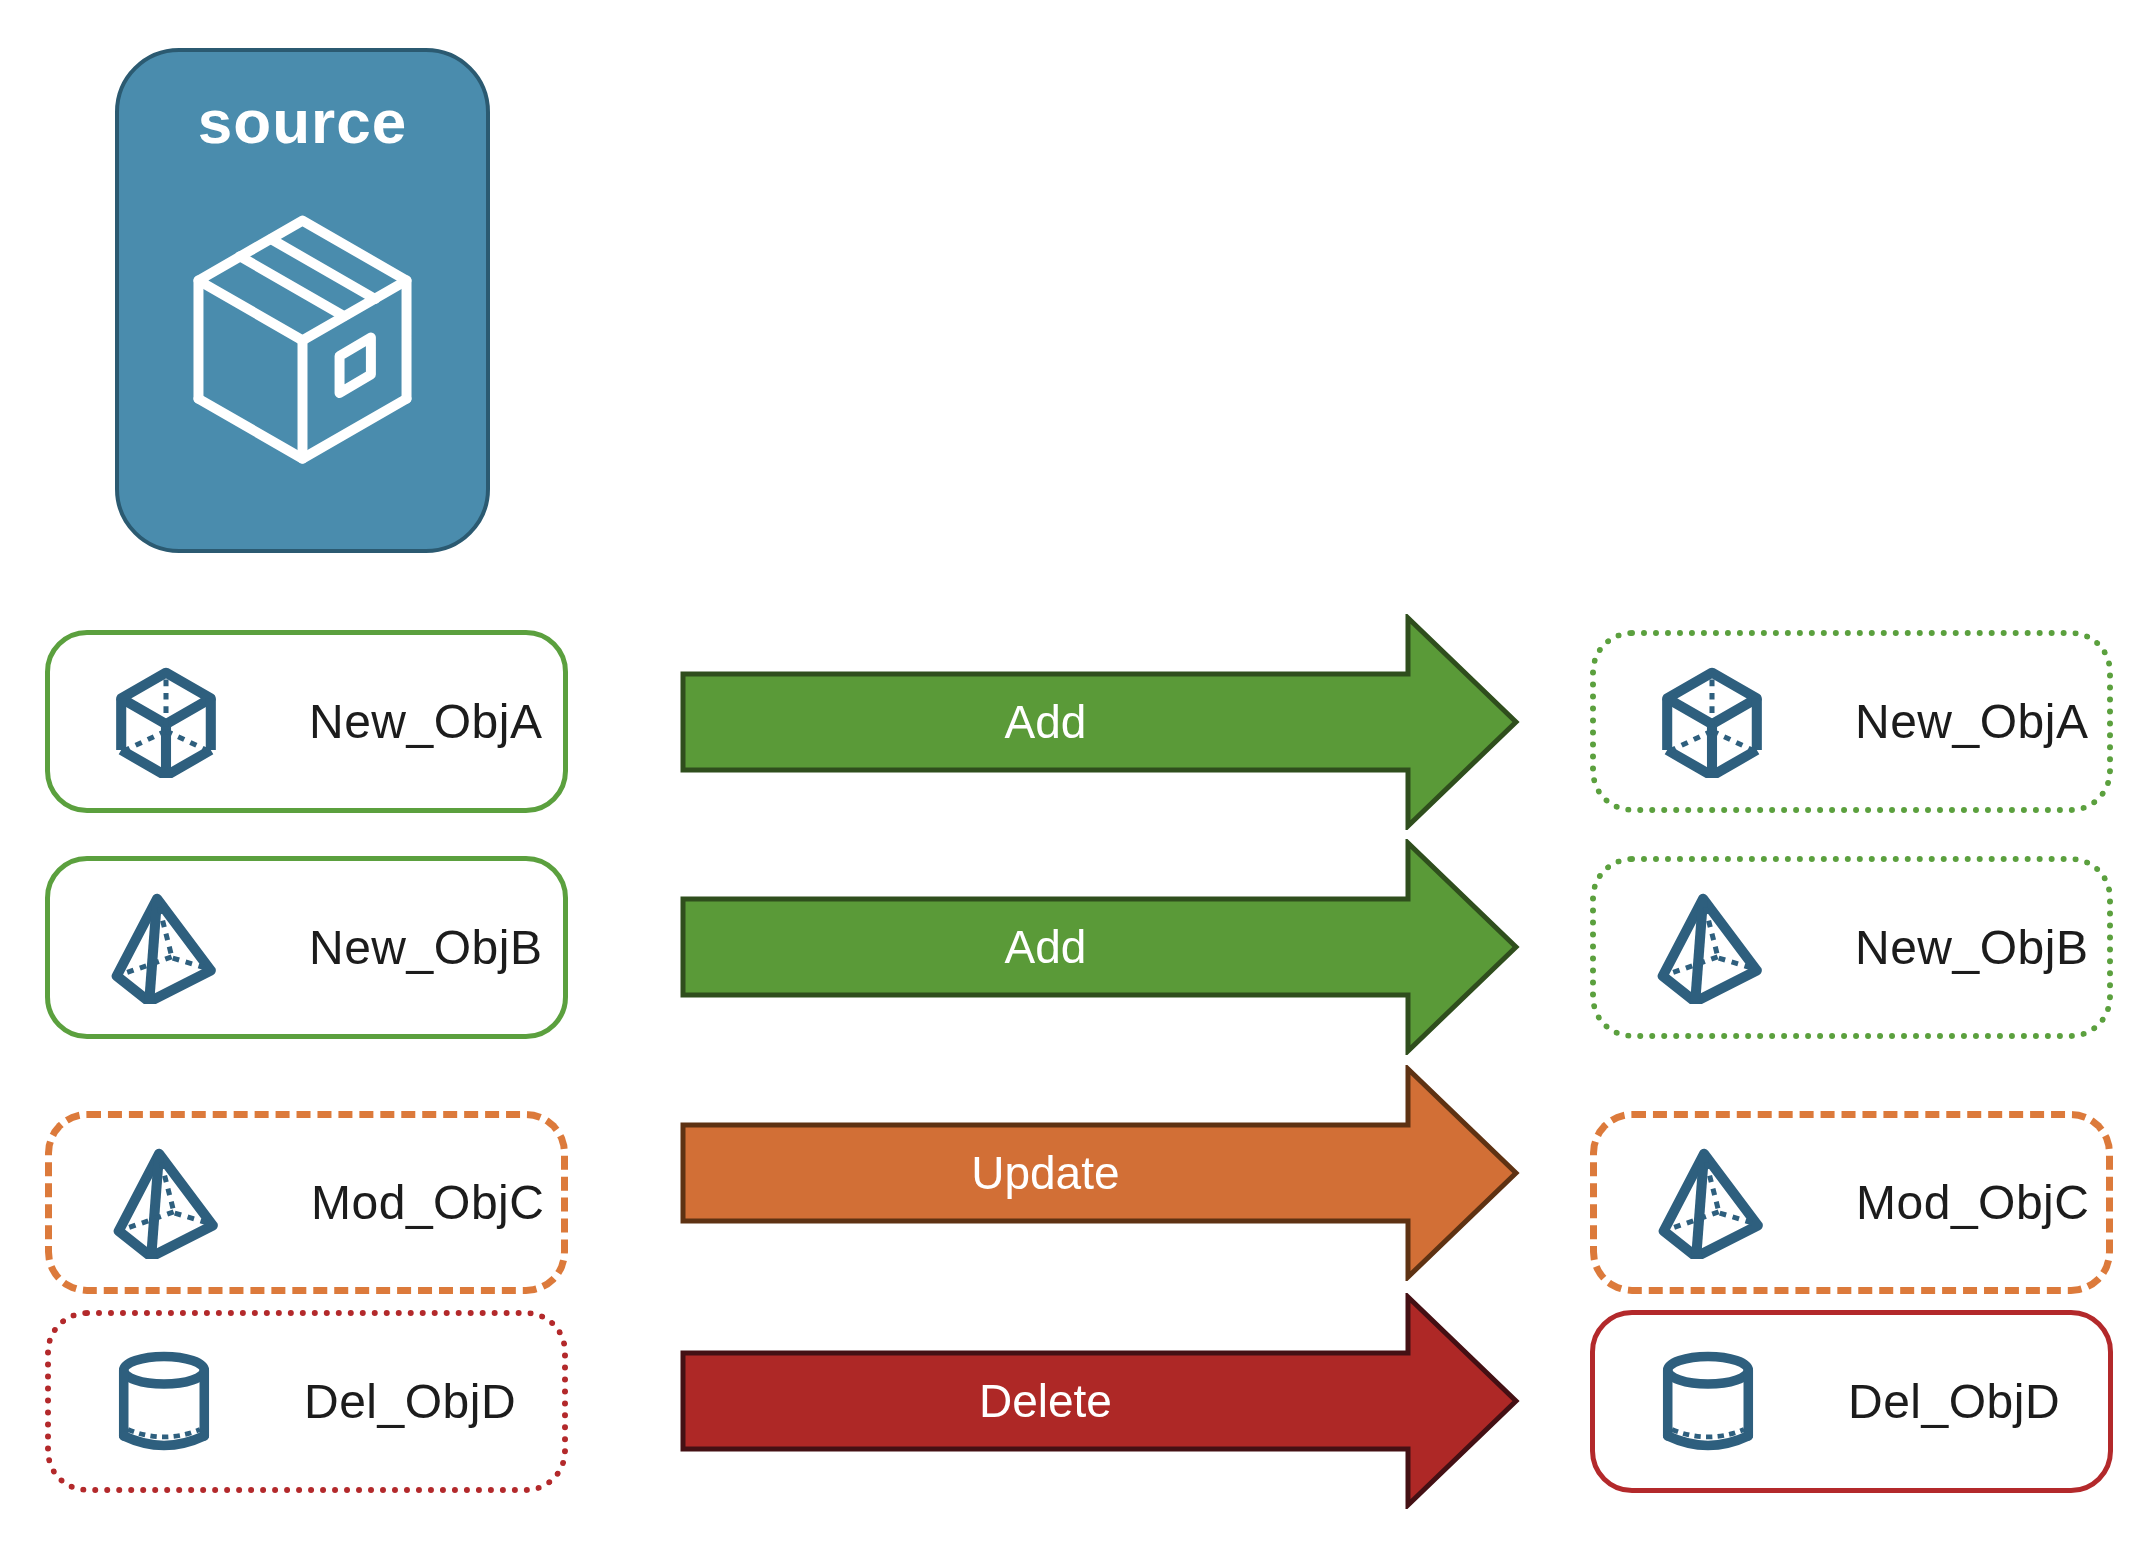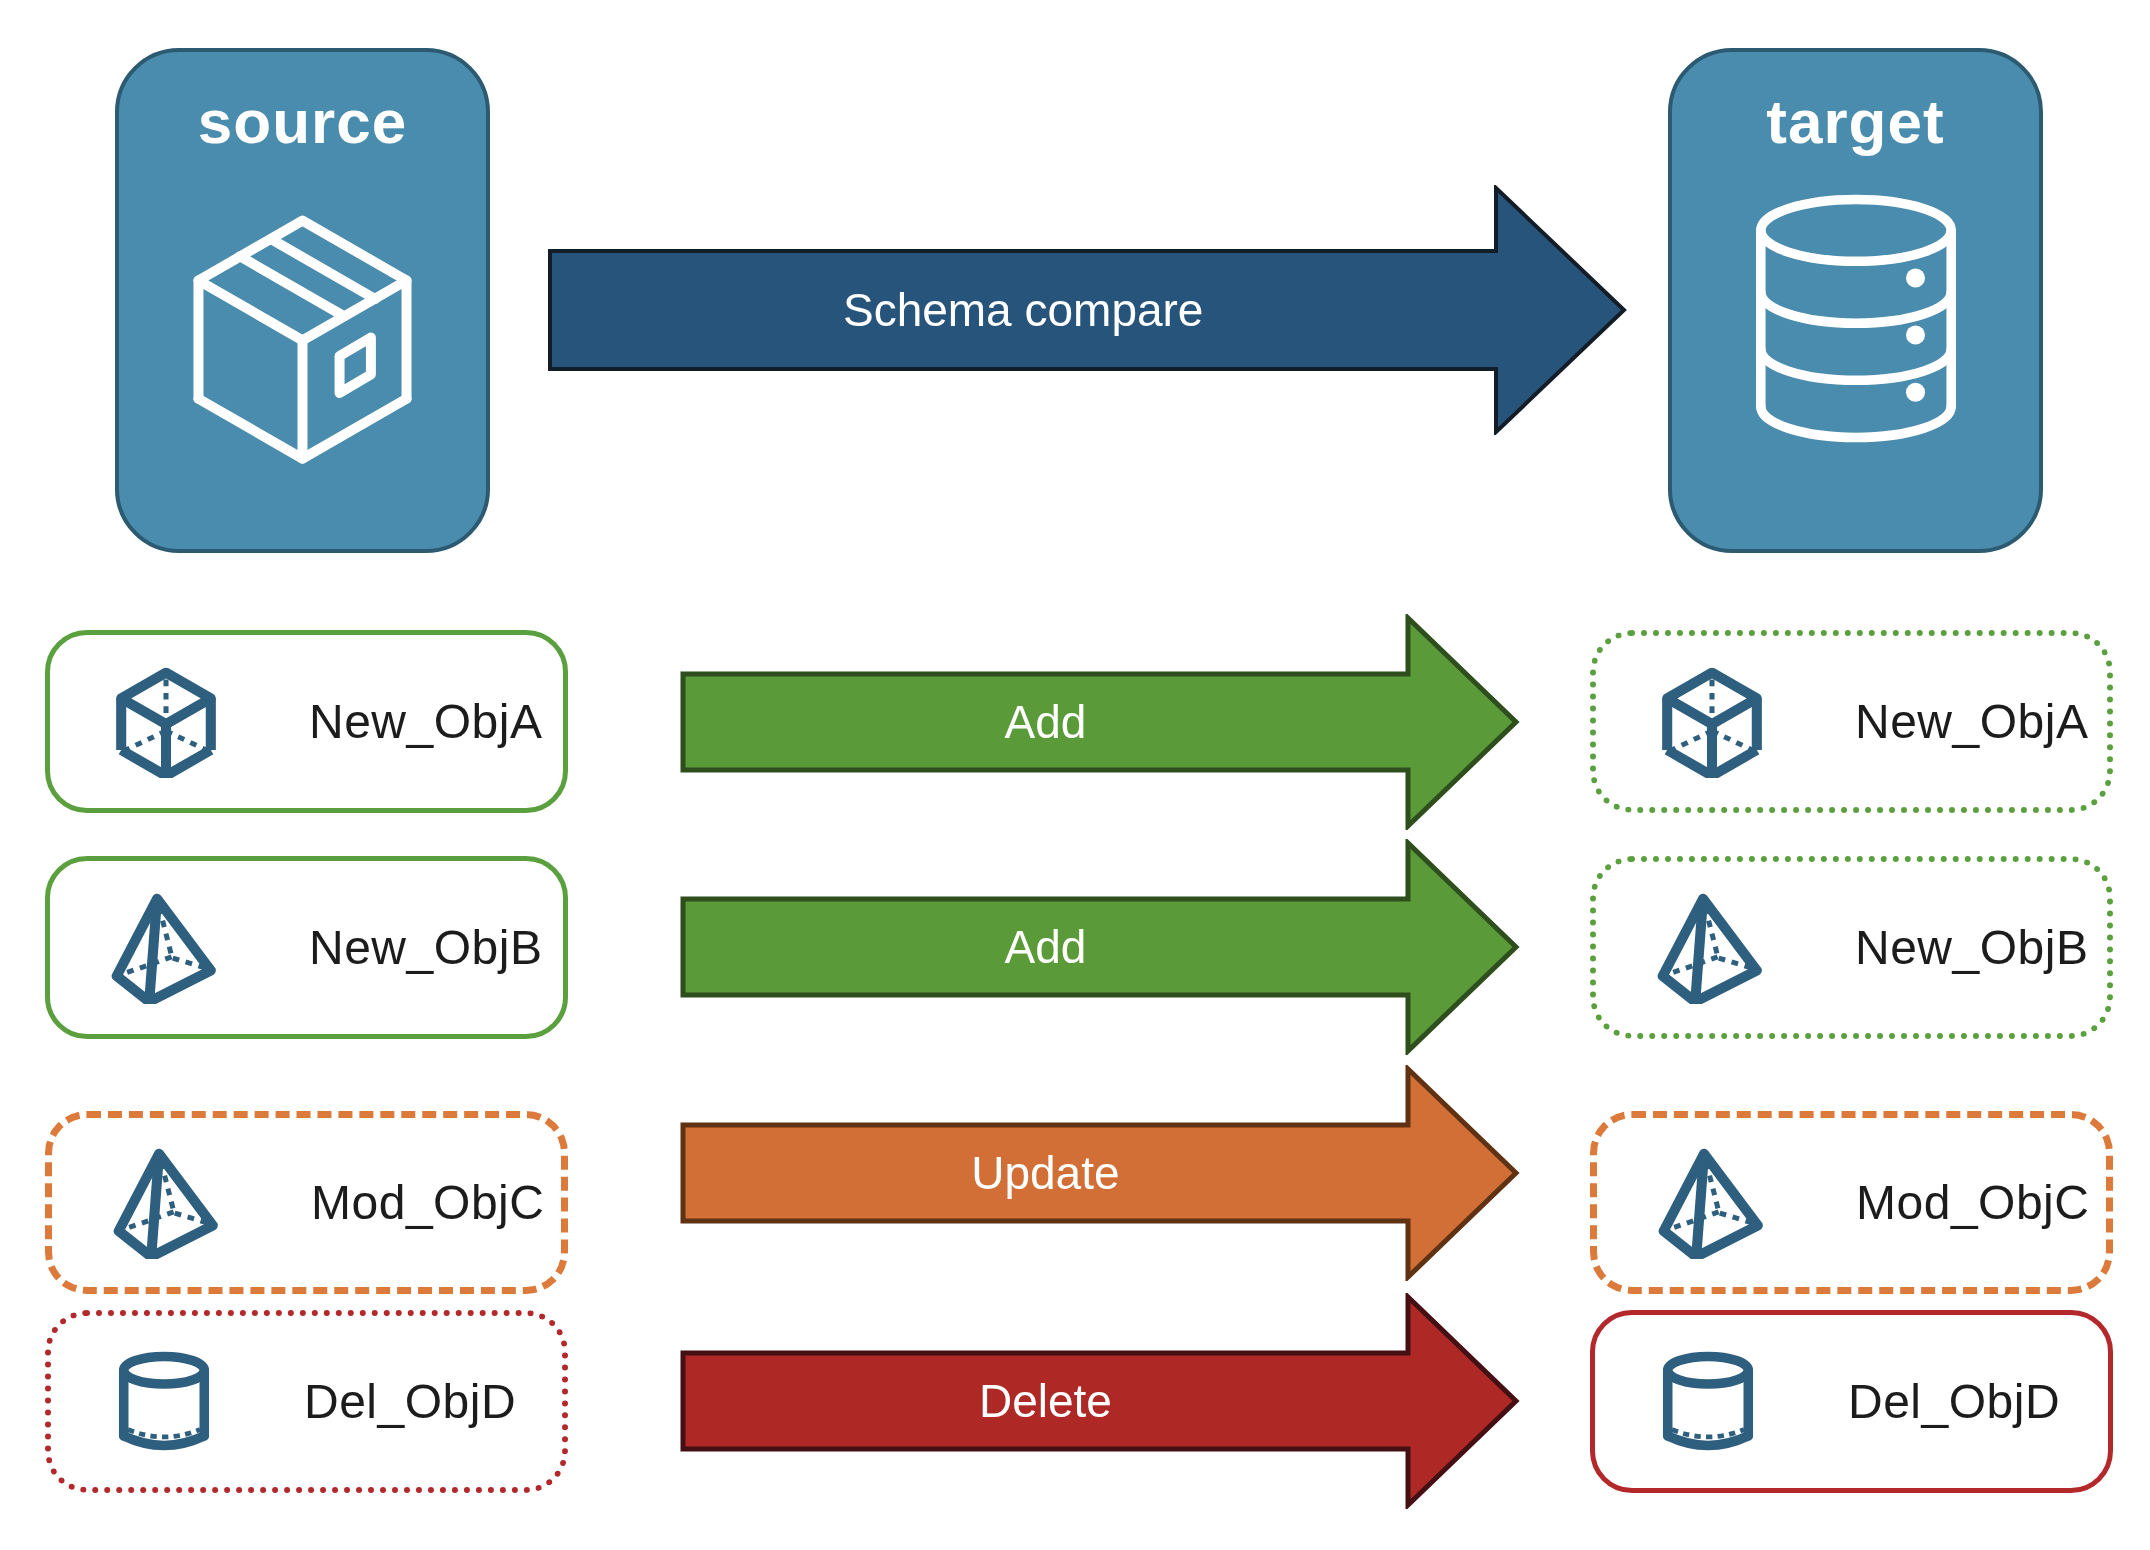--- a/index.html
+++ b/index.html
@@ -63,40 +63,21 @@
     <div class="node-title">source</div>
     <svg class="node-icon" width="285" height="285" viewBox="0 0 200 200" fill="none" stroke="#ffffff" stroke-width="7" stroke-linejoin="round" stroke-linecap="round">
       <path d="M100,25 L173,67 L100,109 L27,67 Z"></path>
       <path d="M27,67 L27,150 M100,109 L100,192 M173,67 L173,150"></path>
       <path d="M27,150 L100,192 L173,150"></path>
       <path d="M78,38 L151,80 M56,50 L129,92"></path>
       <path d="M126,120 L148,107 L148,133 L126,146 Z"></path>
     </svg>
   </div>
 
-  <div class="node target">
-    <div class="node-title">target</div>
-    <svg class="node-icon" width="238" height="274" viewBox="0 0 200 230" fill="none" stroke="#ffffff" stroke-width="8" stroke-linecap="round">
-      <ellipse cx="100" cy="38" rx="80" ry="26"></ellipse>
-      <path d="M20,38 L20,186 M180,38 L180,186"></path>
-      <path d="M20,186 A80,26 0 0 0 180,186"></path>
-      <path d="M20,90 A80,26 0 0 0 180,90"></path>
-      <path d="M20,138 A80,26 0 0 0 180,138"></path>
-      <circle cx="150" cy="78" r="8" fill="#ffffff" stroke="none"></circle>
-      <circle cx="150" cy="126" r="8" fill="#ffffff" stroke="none"></circle>
-      <circle cx="150" cy="174" r="8" fill="#ffffff" stroke="none"></circle>
-    </svg>
-  </div>
-
-  <div class="big-arrow">
-    <svg width="1080" height="250" viewBox="0 0 1080 250">
-      <polygon points="2,66 948,66 948,3 1076,125 948,247 948,184 2,184" fill="#27547B" stroke="#131D27" stroke-width="4"></polygon>
-    </svg>
-    <div class="arrow-label">Schema compare</div>
-  </div>
+
 
   <div class="obj-box col-left r1 b-solid-green">
     <svg class="obj-icon" width="112" height="112" viewBox="0 0 100 100" fill="none" stroke="#2E5F7E">
       <g stroke-width="9" stroke-linejoin="round">
           <path d="M50,6 L90,29 L50,52 L10,29 Z"></path>
           <path d="M10,29 L10,75 M50,52 L50,98 M90,29 L90,75"></path>
           <path d="M10,75 L50,98 L90,75"></path>
         </g>
       <g stroke-width="4.5" stroke-dasharray="6 6">
           <path d="M50,12 L50,58"></path>

